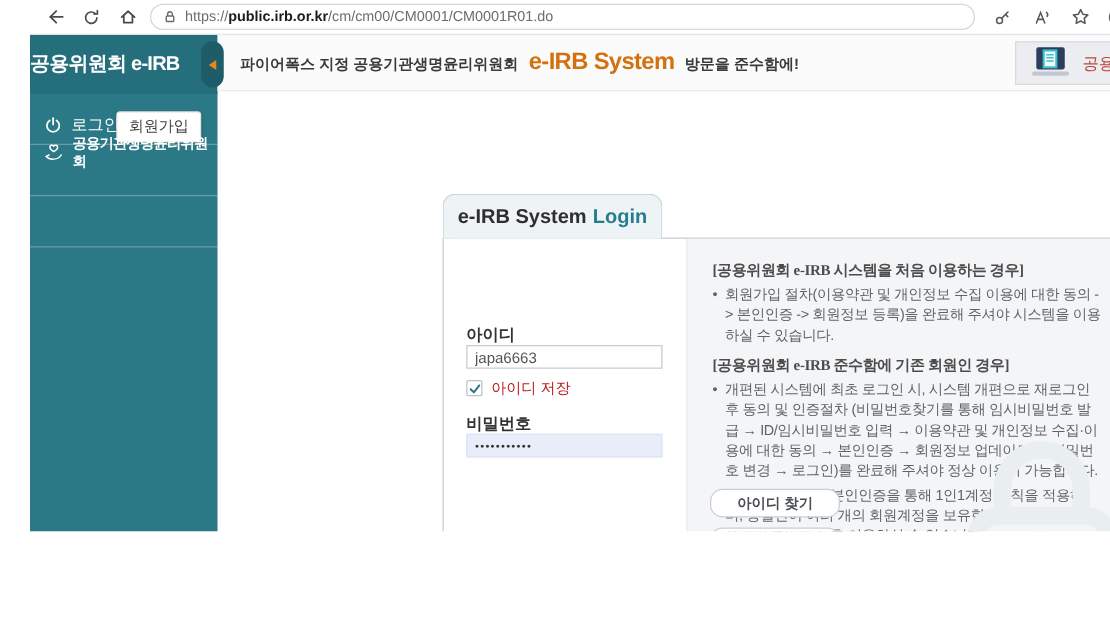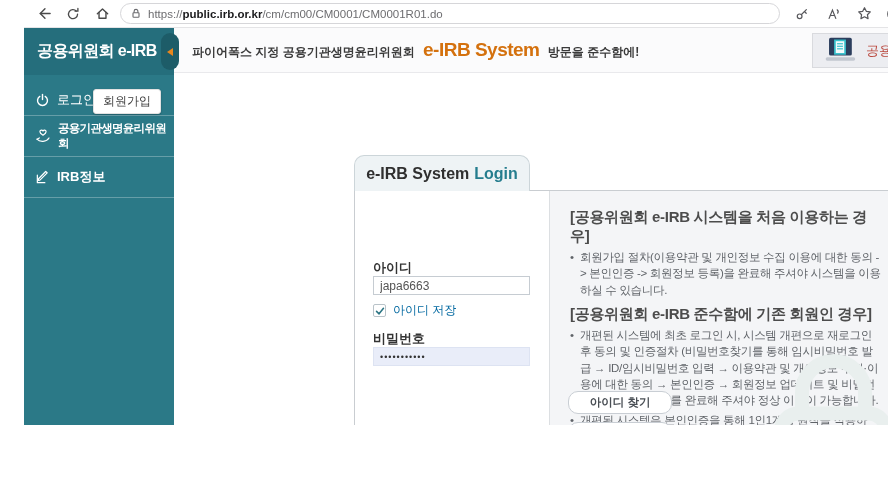--- a/index.html
+++ b/index.html
@@ -15,30 +15,30 @@
   .url-pill { margin-left:10px; width:660px; height:21px; border:1px solid #d6d6d9; border-radius:11px;
               background:#fff; display:flex; align-items:center; padding:0 9px; gap:6px; }
   .url { font-size:11.5px; color:#6d6d70; white-space:nowrap; overflow:hidden; }
   .url .dom { color:#1b1b1d; font-weight:bold; }
   .chrome-right { display:flex; align-items:center; gap:15px; margin-left:14px; }
   .star { font-size:14px; color:#555; line-height:1; }
   .partial-ic { width:14px; height:14px; border:1.4px solid #6a6a6e; border-radius:50%; margin-right:-8px; }
 
   
   .sidebar { position:absolute; top:28px; left:0; width:150px; height:469px; background:#2b7987; color:#fff; }
-  .sb-head { height:47px; background:#256e7c; display:flex; align-items:center; padding-left:13px;
+  .sb-head { height:47px; background:#256e7c; display:flex; align-items:center; 
              font-weight:bold; font-size:16px; letter-spacing:-0.6px; position:relative; white-space:nowrap;text-align:right; }
   .collapse-tab { position:absolute; left:137px; top:5px; width:18px; height:37px; background:#1d5c68;
                   border-radius:9px; display:flex; align-items:center; justify-content:center; cursor:pointer; z-index:3; }
   .arrow-left { width:0; height:0; border-top:4px solid transparent; border-bottom:4px solid transparent;
                 border-right:6px solid #e8871e; }
   .sb-row { position:absolute; left:0; width:150px; display:flex; align-items:center; padding-left:11px; cursor:pointer; }
   .sb-row .ic { margin-right:7px; display:inline-flex; }
   .row-login { top:57px; height:30px; font-size:13px; }
-  .row-council { top:93px; height:30px; font-size:11.5px; font-weight:bold; letter-spacing:-0.7px; }
+  .row-council { top:79px; height:30px; font-size:11.5px; font-weight:bold; letter-spacing:-0.7px; }
   .row-irb { top:134px; height:30px; font-size:13px; font-weight:bold; }
   .sb-div { position:absolute; left:0; width:150px; border-top:1px solid rgba(255,255,255,0.28); }
   .d1 { top:87px; } .d2 { top:128px; } .d3 { top:169px; }
   .sb-signup { position:absolute; right:13px; top:61px; background:#fff; color:#3c3c3c; font-size:12px;
                padding:3px 9px; border-radius:3px; border:1px solid #e2e2e2; box-shadow:0 1px 2px rgba(0,0,0,.25);
                cursor:pointer; white-space:nowrap; }
 
   
   .topbar { position:absolute; left:150px; top:28px; width:738px; height:45px; background:#fbfbfc;
             border-bottom:1px solid #e9e9ec; display:flex; align-items:center; }
@@ -60,29 +60,29 @@
   .flabel { position:absolute; left:18px; font-size:13px; font-weight:bold; color:#333; }
   .l-id { top:68px; } .l-pw { top:139px; }
   .tinput { position:absolute; left:18px; width:157px; height:19px; font-size:12px; color:#555;
             border:1px solid #c6ccd2; background:#fff; padding:0 6px; outline:none;
             font-family:"Liberation Sans","DejaVu Sans",sans-serif; }
   .i-id { top:85px; }
   .i-pw { top:156px; background:#e9edf9; border:1px solid #dde3f2; font-size:9px; letter-spacing:1px; color:#333; }
   .chk-row { position:absolute; left:18px; top:111px; display:flex; align-items:center; gap:7px; cursor:pointer; }
   .chk { width:13px; height:13px; border:1px solid #b9c3c9; background:#fff; border-radius:2px;
          display:flex; align-items:center; justify-content:center; }
-  .chk-label { font-size:12px; color:#0369a1; }
+  .chk-label { font-size:12px; color:#b91c1c; }
   .login-btn { position:absolute; left:18px; top:208px; width:157px; height:25px; background:#4ba4b2;
                border:none; border-radius:12px; color:#fff; font-size:13px; font-weight:bold; cursor:pointer;
                font-family:"Liberation Sans","DejaVu Sans",sans-serif; }
 
   
   .info-zone { flex:1; background:#f4f5f7; border-left:1px solid #dcdfe2; border-radius:0 10px 10px 0;
                position:relative; overflow:hidden; padding:17px 20px 0 20px; }
-  .info-heading { font-size:15px; font-weight:bold; color:#4c4c4c; margin:7px 0 3px 0; letter-spacing:-0.3px; }
+  .info-heading { font-size:12px; font-weight:bold; color:#4c4c4c; margin:7px 0 3px 0; letter-spacing:-0.3px;font-family:Liberation Serif, serif; }
   .info-section:first-child .info-heading { margin-top:0; }
   .info-bullet { font-size:11.5px; color:#5f6368; line-height:1.42; position:relative;
                  padding-left:10px; margin-bottom:3px; letter-spacing:-0.3px; }
   .info-bullet::before { content:"•"; position:absolute; left:0; top:0; color:#5f6368; }
   .find-row { position:absolute; left:18px; bottom:13px; display:flex; gap:8px; z-index:2;flex-direction:column; }
   .fbtn { background:#fff; border:1px solid #c9ced4; border-radius:10px; font-size:11.5px; font-weight:bold;
           color:#4a4f55; padding:3px 15px; cursor:pointer; white-space:nowrap;
           font-family:"Liberation Sans","DejaVu Sans",sans-serif; }
   .fbtn.signup { border:1px solid #54a5b0; color:#1f7d8c; }
   .watermark { position:absolute; right:-20px; bottom:-30px; z-index:1; }
@@ -171,29 +171,20 @@
         <svg width="16" height="16" viewBox="0 0 16 16" fill="none" stroke="#fff" stroke-width="1.2" stroke-linecap="round" stroke-linejoin="round">
             <path d="M8 3 C7.2 1.6 4.9 1.9 4.9 3.7 C4.9 5.2 8 7.2 8 7.2 C8 7.2 11.1 5.2 11.1 3.7 C11.1 1.9 8.8 1.6 8 3 Z"></path>
             <path d="M2 11.2 c2.6 3 9.6 3 12-1.2"></path>
             <path d="M2 11.2 l2.3-1.3"></path>
           </svg>
       </span>
       <span>공용기관생명윤리위원회</span>
     </div>
     <div class="sb-div d2"></div>
 
-    <div class="sb-row row-irb">
-      <span class="ic">
-        <svg width="15" height="15" viewBox="0 0 16 16" fill="none" stroke="#fff" stroke-width="1.3" stroke-linecap="round" stroke-linejoin="round">
-            <path d="M2.5 5.5 V13.5 H10.5"></path>
-            <path d="M5.2 10.8 L13 3 L11.4 1.6 L3.8 9.3 L3.4 11.2 Z"></path>
-          </svg>
-      </span>
-      <span>IRB정보</span>
-    </div>
     <div class="sb-div d3"></div>
   </div>
 
   <div class="topbar">
     <div class="welcome">
       <span>파이어폭스 지정 공용기관생명윤리위원회</span>
       <span class="brand">e-IRB System</span>
       <span>방문을 준수함에!</span>
     </div>
     <div class="top-right-btn">

